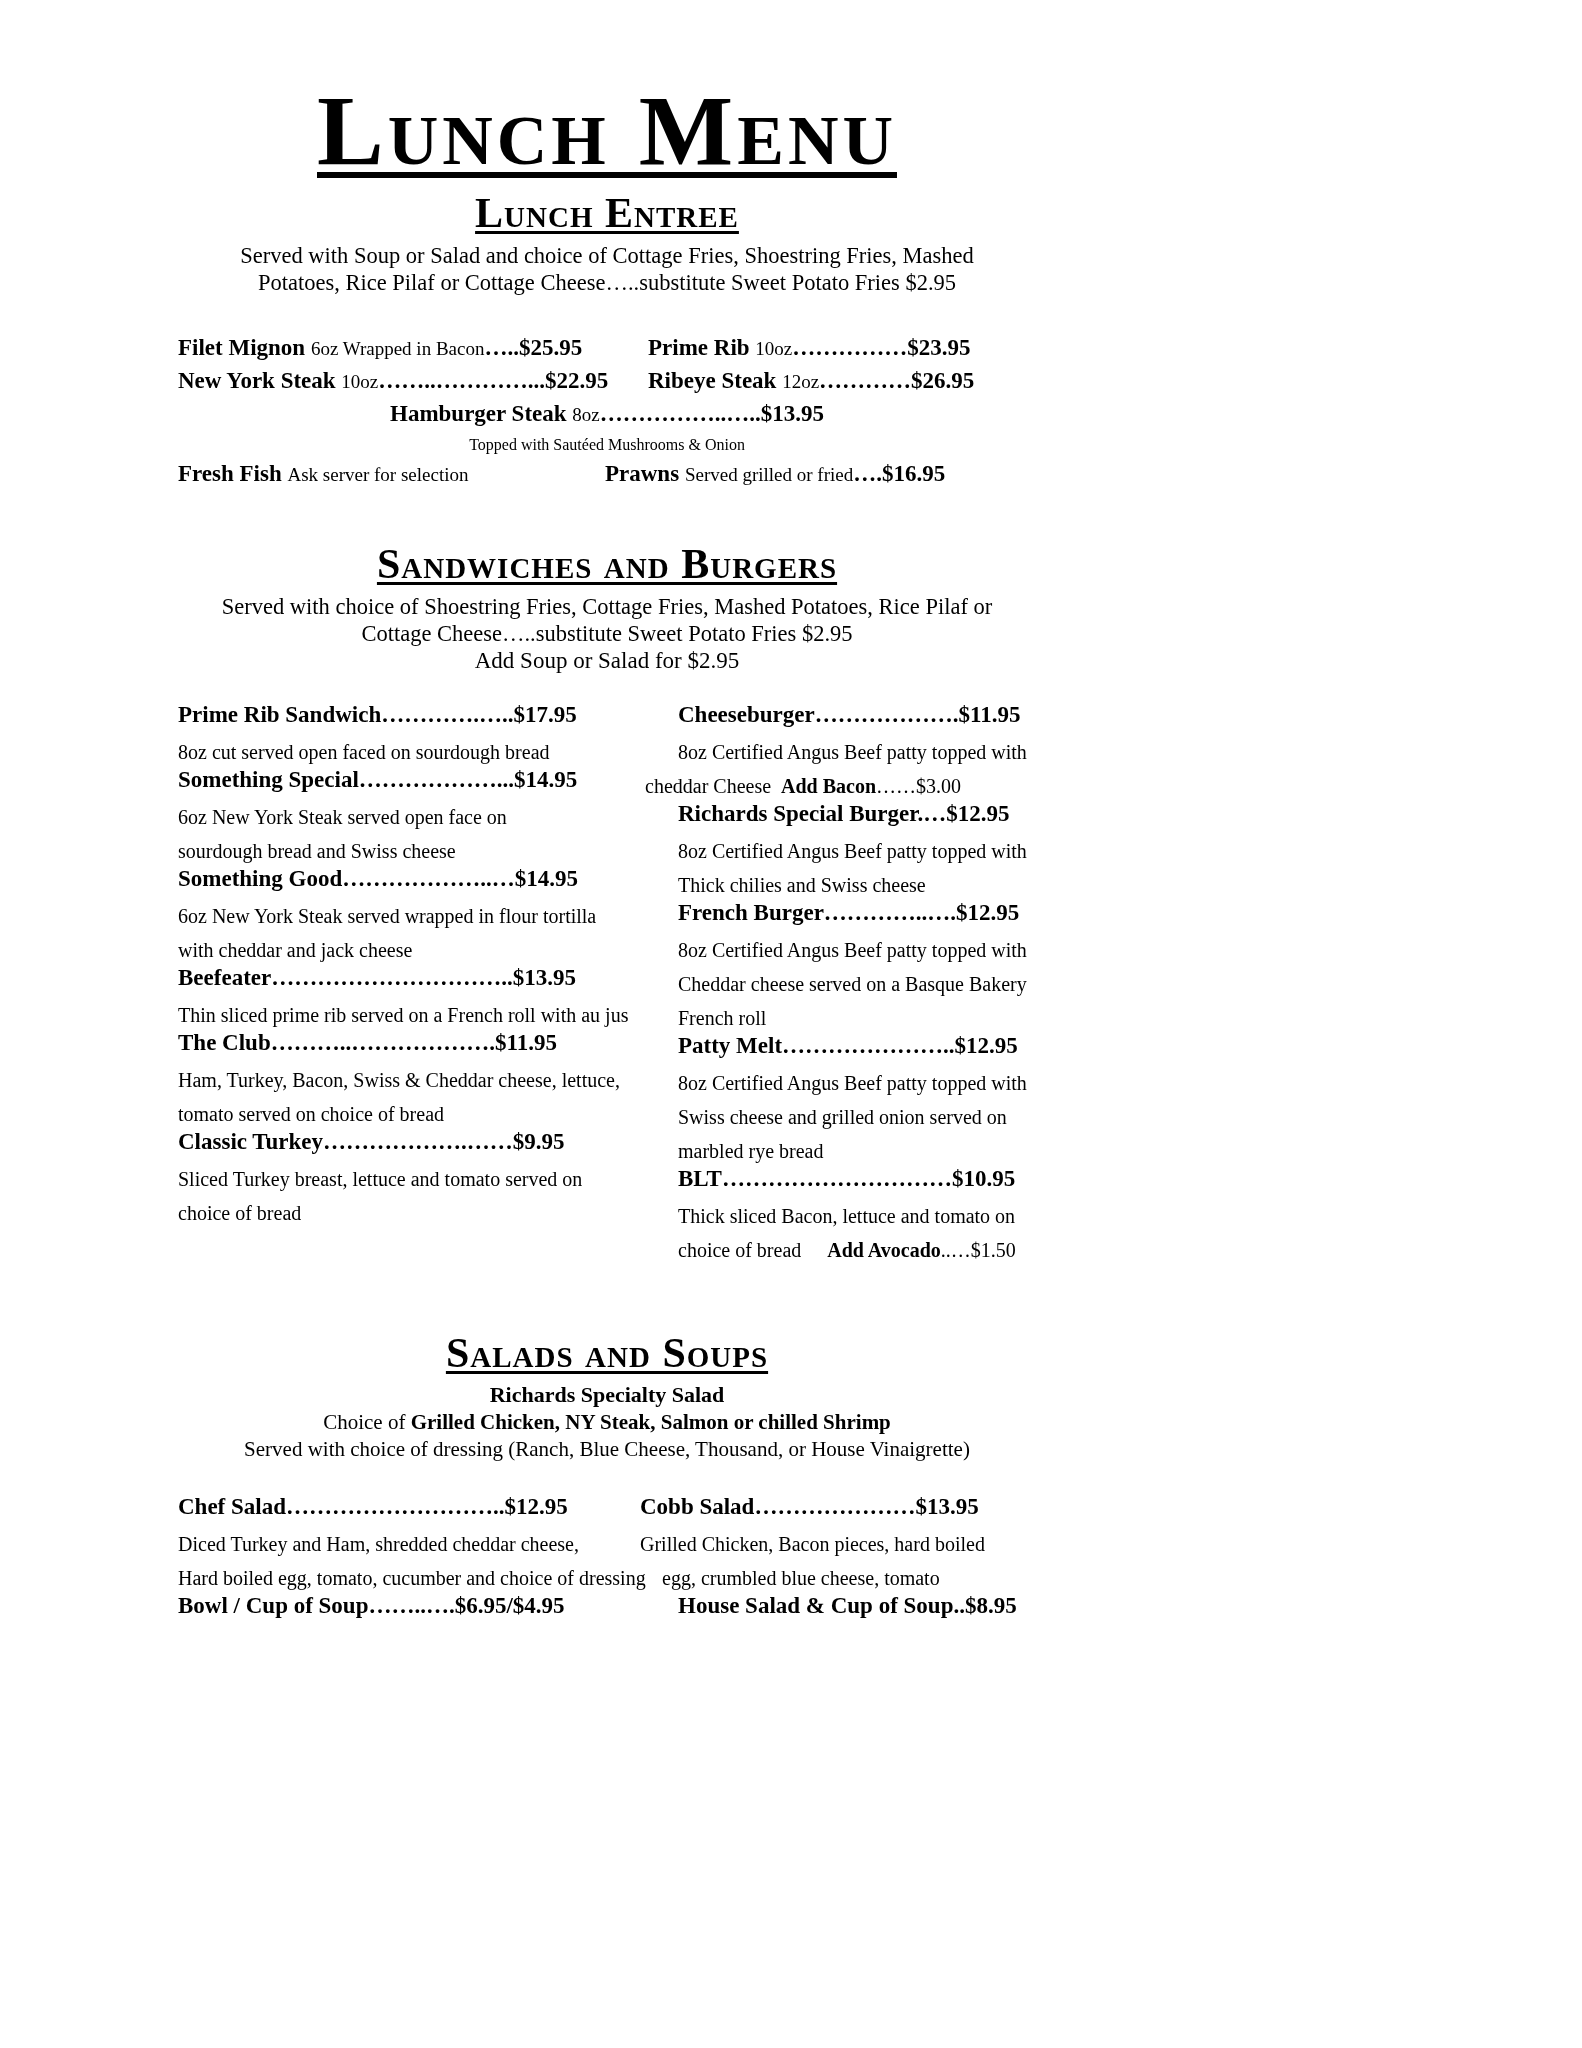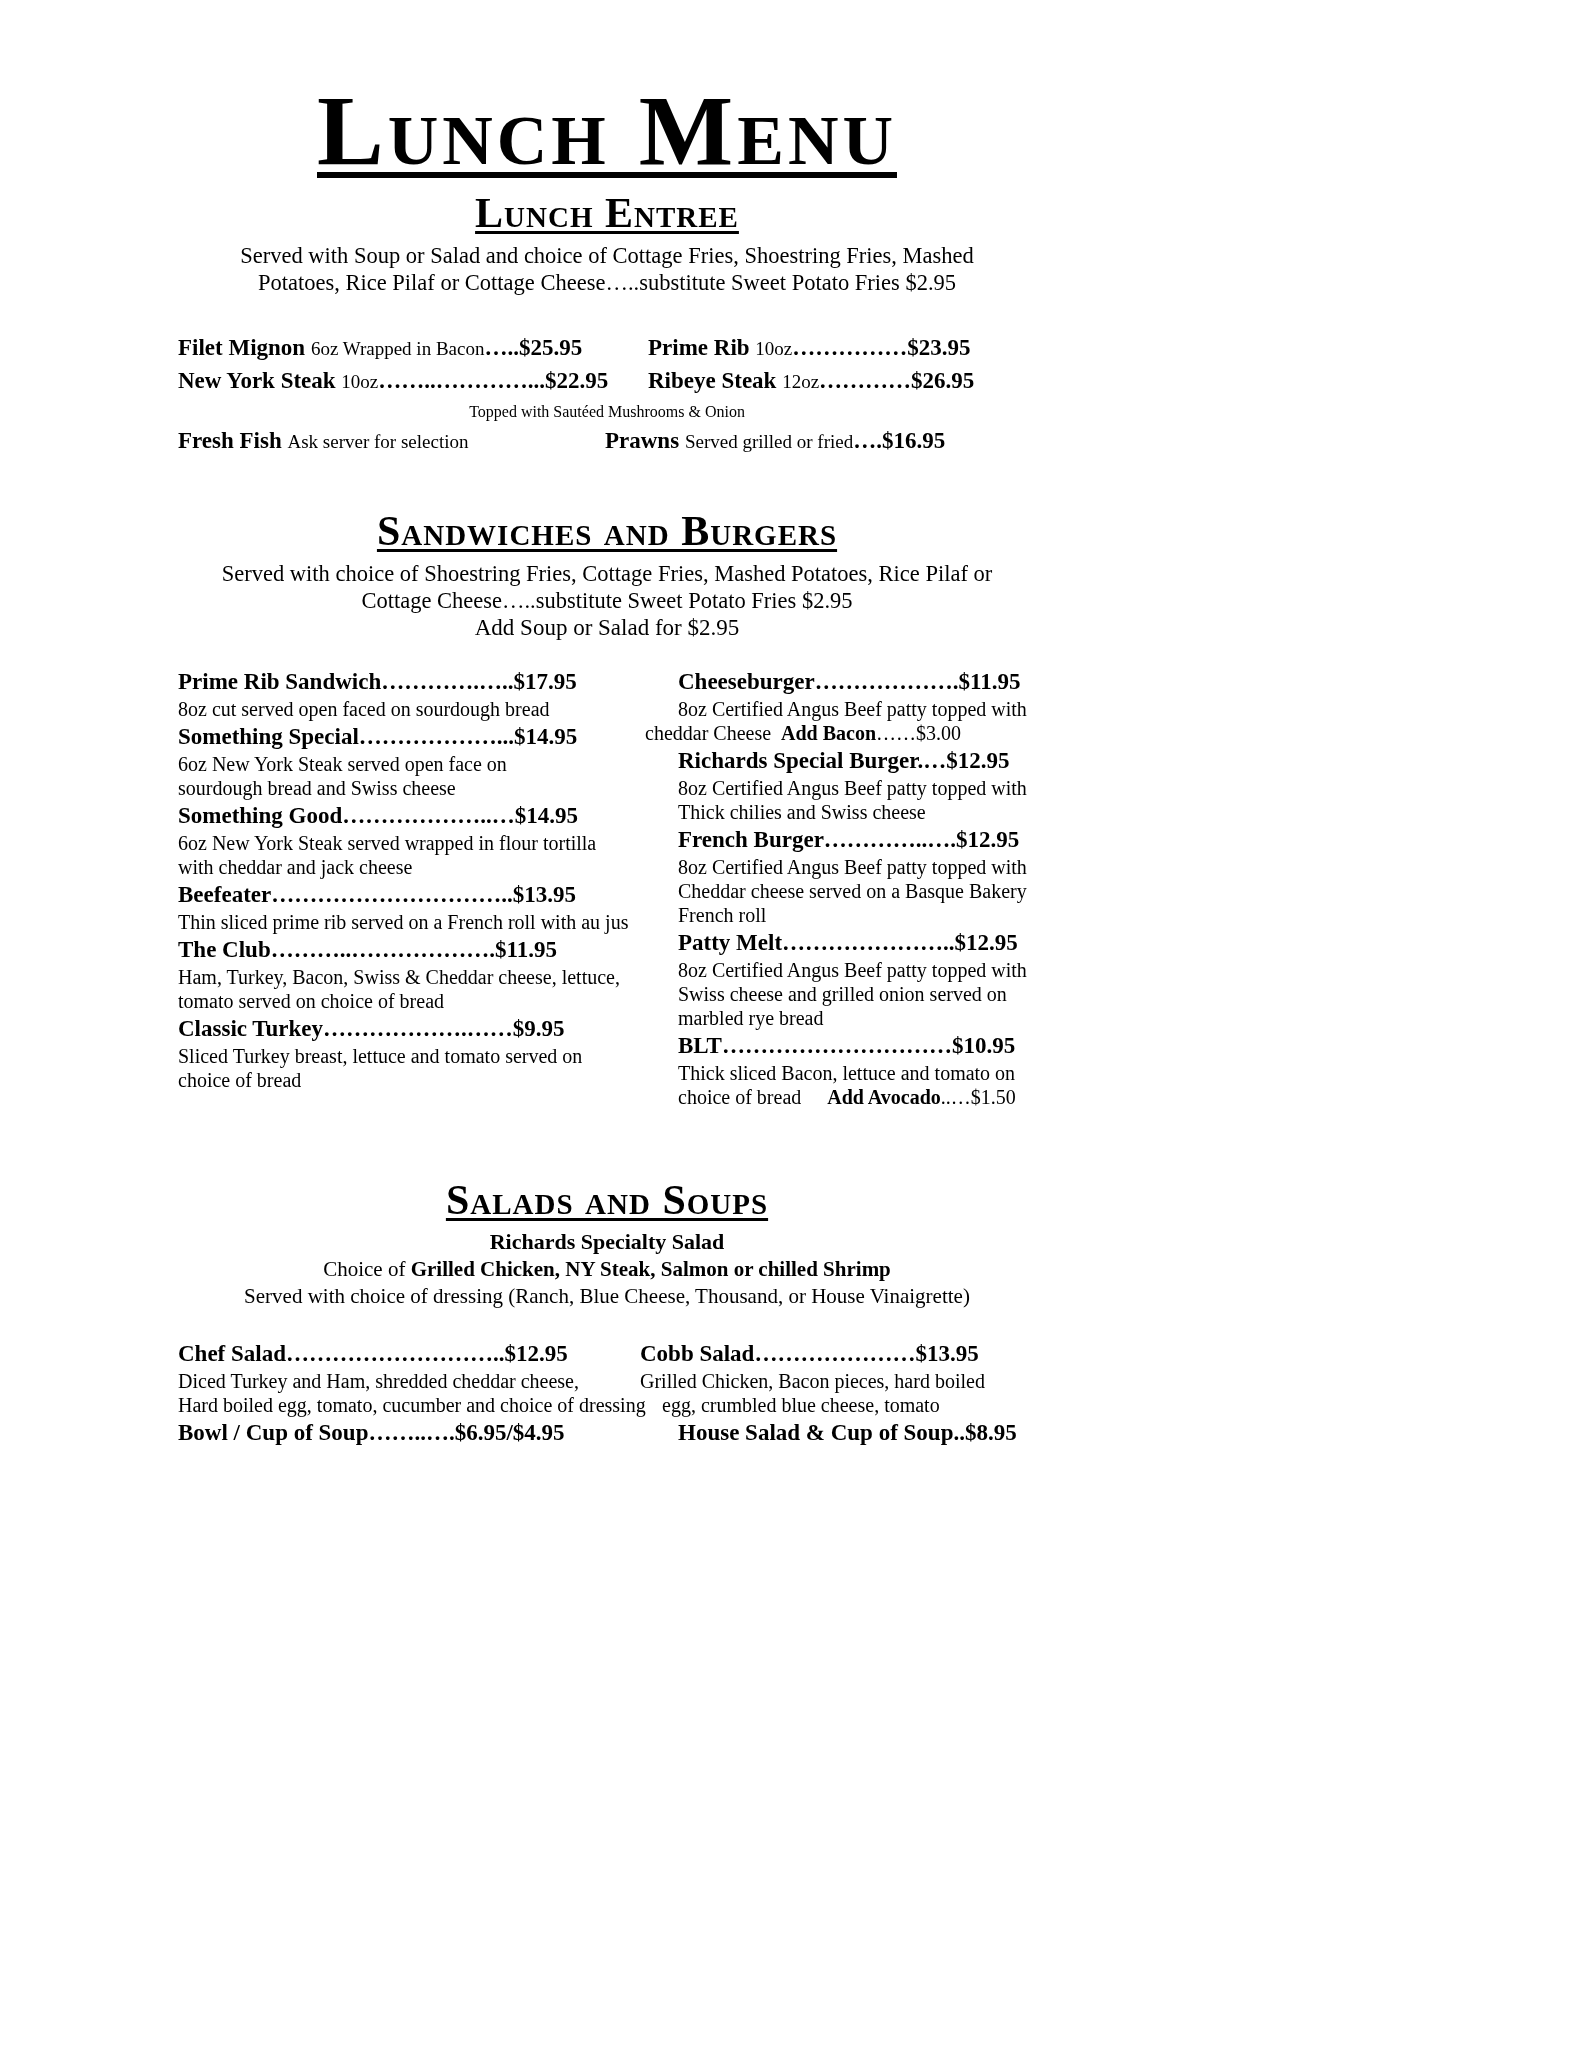--- a/index.html
+++ b/index.html
@@ -62,21 +62,21 @@
   .line { font-size: 23px; line-height: 32px; white-space: nowrap; }
   .ds { font-size: 19px; }
   .e-note { font-size: 16px; line-height: 27px; }
 
   
   .sand-cols { display: flex; margin-top: 26px; }
   .sand-left { width: 467px; }
   .sand-right { width: 391px; padding-left: 33px; }
   .s-item { margin: 0; }
   .s-name { font-size: 23px; line-height: 30px; font-weight: bold; white-space: nowrap; margin-top: 1px; }
-  .s-desc { font-size: 20px; line-height: 24px; white-space: nowrap; }
+  .s-desc { font-size: 20px; line-height: 24px; white-space: nowrap; margin-top: 10px; }
   .outdent { margin-left: -33px; }
   .addon-label { font-weight: bold; margin-left: 10px; }
   .addon-label-wide { font-weight: bold; margin-left: 26px; }
 
   
   .salad-sub { margin: 4px 0 0 0; text-align: center; font-size: 22px; line-height: 28px; font-weight: bold; }
   .choice-line { margin: 0; text-align: center; font-size: 21px; line-height: 27px; }
   .salad-cols { position: relative; margin-top: 28px; height: 170px; }
   .salad-left { position: absolute; left: 0; top: 0; width: 505px; }
   .salad-right { position: absolute; left: 462px; top: 0; width: 396px; }
@@ -114,20 +114,24 @@
           <div class="e-left line">
             <span class="b">New York Steak</span>
             <span class="ds">10oz</span><span class="b">……..…………...</span><span class="b">$22.95</span>
           </div>
           <div class="e-right line">
             <span class="b">Ribeye Steak</span>
             <span class="ds">12oz</span><span class="b">…………</span><span class="b">$26.95</span>
           </div>
         </div>
 
+        <div class="line center">
+          <span class="b">Hamburger Steak</span>
+          <span class="ds">8oz</span><span class="b">……………..…..</span><span class="b">$13.95</span>
+        </div>
         <div class="e-note center">Topped with Sautéed Mushrooms &amp; Onion</div>
 
         <div class="e-row">
           <div class="e-left narrow line">
             <span class="b">Fresh Fish</span>
             <span class="ds">Ask server for selection</span>
           </div>
           <div class="e-right line">
             <span class="b">Prawns</span>
             <span class="ds">Served grilled or fried</span><span class="b">….</span><span class="b">$16.95</span>

